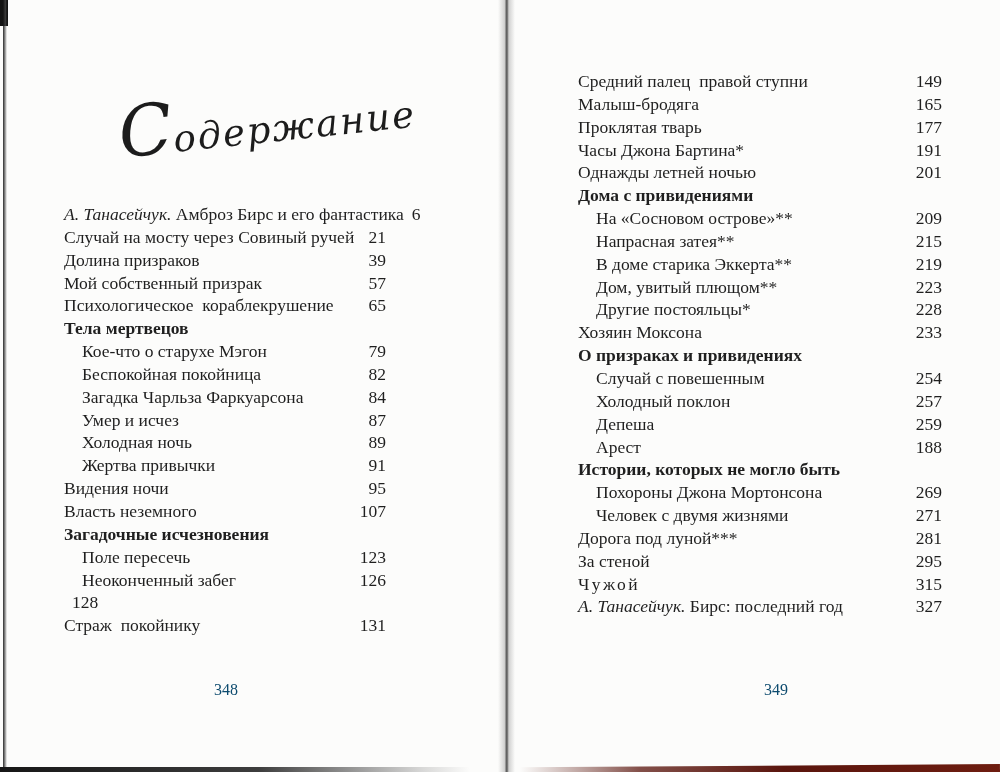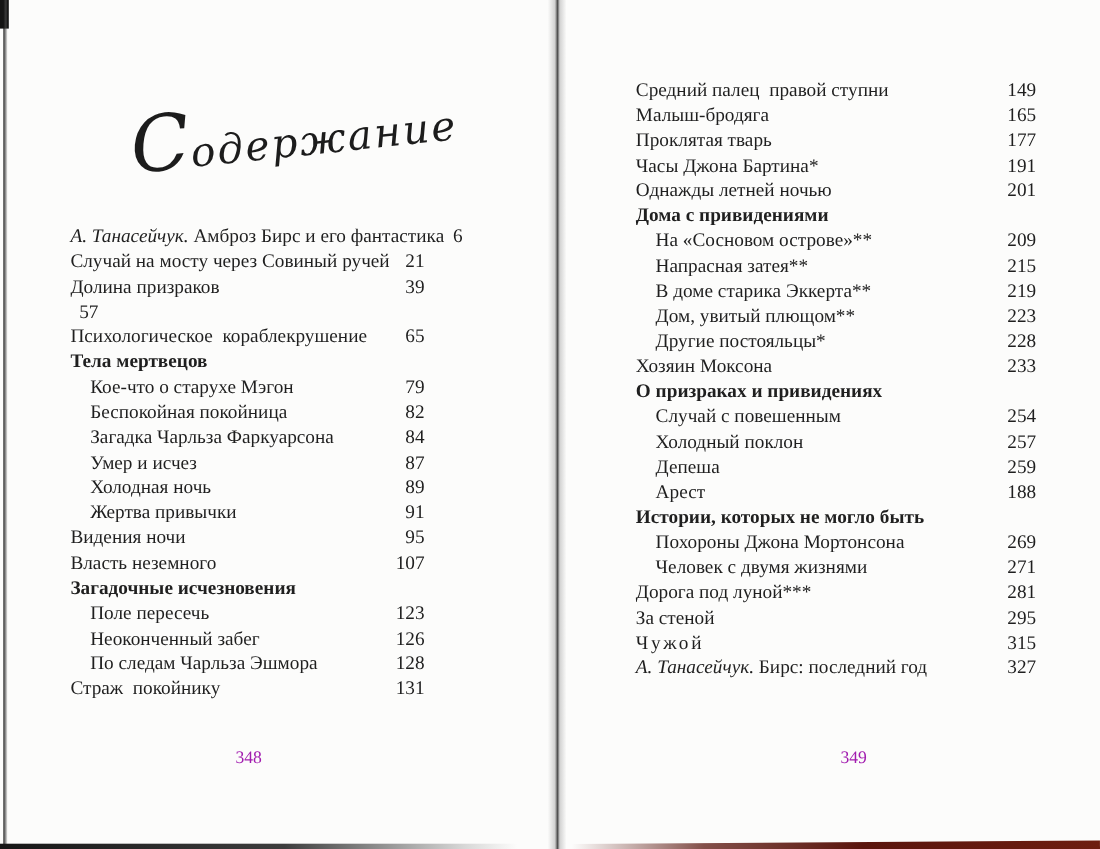--- a/index.html
+++ b/index.html
@@ -53,21 +53,21 @@
   .toc-right { left:578px; top:70px;  width:364px; }
   .toc-row { display:flex; justify-content:space-between; align-items:baseline; height:22.85px;text-align:right; }
   .toc-title { white-space:pre; }
   .toc-row.bold { font-weight:700; }
   .toc-row.indent .toc-title { padding-left:18px; }
   .toc-row.tracked .toc-title { letter-spacing:2.5px; }
   .toc-title em { font-style:italic; }
   .toc-page { font-variant-numeric:lining-nums; padding-left:8px; }
 
   
-  .folio { position:absolute; top:681px; width:64px; text-align:center; font-size:16px; color:#a21caf; }
+  .folio { position:absolute; top:681px; width:64px; text-align:center; font-size:16px; color:#0c4a6e; }
   .folio-left  { left:194px; }
   .folio-right { left:744px; }
 </style>
 </head>
 <body>
 
 <div class="corner-mark"></div>
 <div class="edge-left"></div>
 <div class="gutter"></div>
 <div class="edge-bottom-left"></div>
@@ -81,20 +81,21 @@
     </div>
     <div class="toc-row">
       <span class="toc-title">Случай на мосту через Совиный ручей</span>
       <span class="toc-page">21</span>
     </div>
     <div class="toc-row">
       <span class="toc-title">Долина призраков</span>
       <span class="toc-page">39</span>
     </div>
     <div class="toc-row">
+      <span class="toc-title">Мой собственный призрак</span>
       <span class="toc-page">57</span>
     </div>
     <div class="toc-row">
       <span class="toc-title">Психологическое  кораблекрушение</span>
       <span class="toc-page">65</span>
     </div>
     <div class="toc-row bold">
       <span class="toc-title">Тела мертвецов</span>
     </div>
     <div class="toc-row indent">
@@ -134,21 +135,20 @@
     </div>
     <div class="toc-row indent">
       <span class="toc-title">Поле пересечь</span>
       <span class="toc-page">123</span>
     </div>
     <div class="toc-row indent">
       <span class="toc-title">Неоконченный забег</span>
       <span class="toc-page">126</span>
     </div>
     <div class="toc-row indent">
-      <span class="toc-title">По следам Чарльза Эшмора</span>
       <span class="toc-page">128</span>
     </div>
     <div class="toc-row">
       <span class="toc-title">Страж  покойнику</span>
       <span class="toc-page">131</span>
     </div>
   </div>
 <div class="folio folio-left">348</div>
 
 <div class="toc toc-right" id="toc-right">

